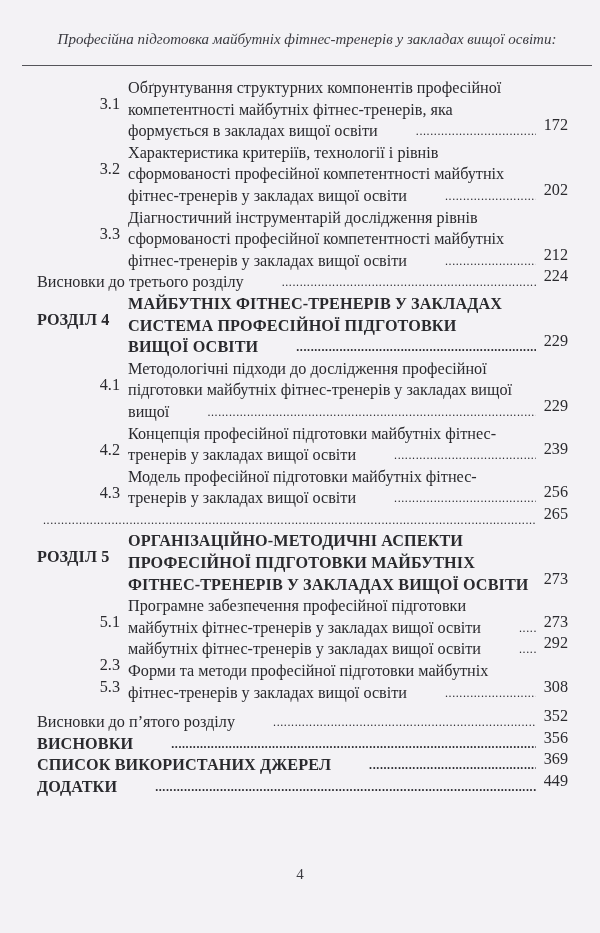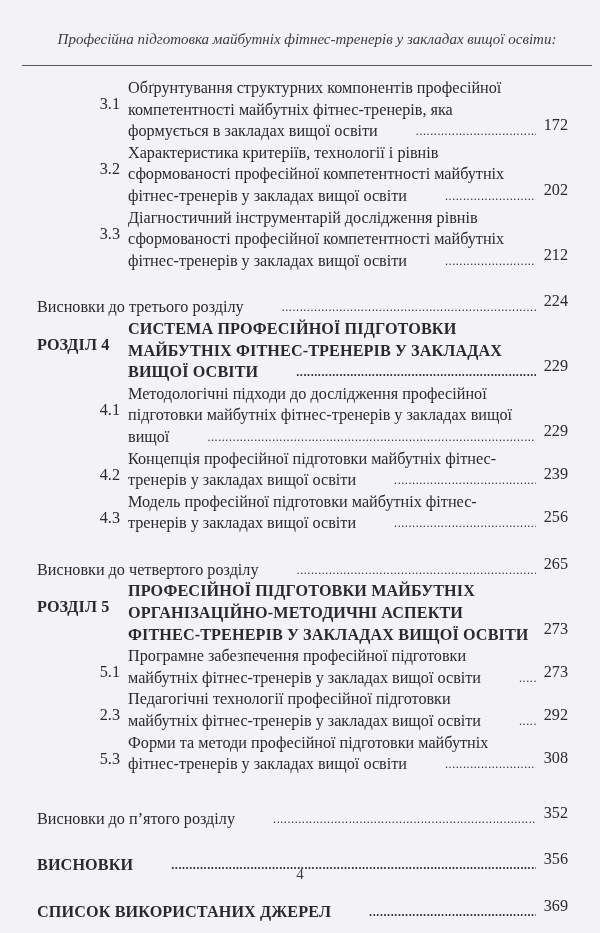--- a/index.html
+++ b/index.html
@@ -18,21 +18,21 @@
   .header-rule {
     position: absolute; left: 22px; top: 65px; width: 570px; height: 0;
     border-top: 1.2px solid #55555a;
   }
   .toc { position: absolute; left: 0; top: 78px; width: 600px; }
   .entry { position: relative; font-size: 16.2px; line-height: 21.6px; }
   .num { position: absolute; top: 16px; text-align: right; }
   .sub .num { left: 84px; width: 36px; }
   .chap .num { left: 37px; width: 80px; text-align: left; }
   .lines { margin-left: 128px; width: 412px; }
-  .top .lines { margin-left: 37px; width: 503px; margin-top: 25px; }
+  .top .lines { margin-left: 37px; width: 503px; }
   .line { display: block; white-space: nowrap; overflow: hidden; }
   .last { display: flex; align-items: flex-end; gap: 32px; }
   .last .txt { flex: 0 0 auto; white-space: nowrap; }
   .last .dots {
     flex: 1 1 auto; overflow: hidden; white-space: nowrap; margin: 0 4px 0 6px;
     letter-spacing: 0.6px; font-size: 12px;
   }
   .page {
     position: absolute; right: 32px; bottom: 6px; width: 40px; text-align: right;
   }
@@ -98,22 +98,22 @@
           <span class="txt">Висновки до третього розділу</span>
           <span class="dots">....................................................................................................................................................</span>
         </span>
     </div>
     <span class="page">224</span>
   </div>
 
   <div class="entry chap">
     <span class="num upper">РОЗДІЛ 4</span>
     <div class="lines upper">
+      <span class="line">МАЙБУТНІХ ФІТНЕС-ТРЕНЕРІВ У ЗАКЛАДАХ</span>
       <span class="line">СИСТЕМА ПРОФЕСІЙНОЇ ПІДГОТОВКИ</span>
-      <span class="line">МАЙБУТНІХ ФІТНЕС-ТРЕНЕРІВ У ЗАКЛАДАХ</span>
       <span class="line last">
           <span class="txt">ВИЩОЇ ОСВІТИ</span>
           <span class="dots">....................................................................................................................................................</span>
         </span>
     </div>
     <span class="page">229</span>
   </div>
 
   <div class="entry sub">
     <span class="num">4.1</span>
@@ -148,32 +148,31 @@
           <span class="txt">тренерів у закладах вищої освіти</span>
           <span class="dots">....................................................................................................................................................</span>
         </span>
     </div>
     <span class="page">256</span>
   </div>
 
   <div class="entry top">
     <div class="lines">
       <span class="line last">
-          <span class="txt">Висновки до четвертого розділу</span>
           <span class="dots">....................................................................................................................................................</span>
         </span>
     </div>
     <span class="page">265</span>
   </div>
 
   <div class="entry chap">
     <span class="num upper">РОЗДІЛ 5</span>
     <div class="lines upper">
+      <span class="line">ОРГАНІЗАЦІЙНО-МЕТОДИЧНІ АСПЕКТИ</span>
       <span class="line">ПРОФЕСІЙНОЇ ПІДГОТОВКИ МАЙБУТНІХ</span>
-      <span class="line">ОРГАНІЗАЦІЙНО-МЕТОДИЧНІ АСПЕКТИ</span>
       <span class="line last">
           <span class="txt">ФІТНЕС-ТРЕНЕРІВ У ЗАКЛАДАХ ВИЩОЇ ОСВІТИ</span>
           <span class="dots">....................................................................................................................................................</span>
         </span>
     </div>
     <span class="page">273</span>
   </div>
 
   <div class="entry sub">
     <span class="num">5.1</span>
@@ -183,21 +182,20 @@
           <span class="txt">майбутніх фітнес-тренерів у закладах вищої освіти</span>
           <span class="dots">....................................................................................................................................................</span>
         </span>
     </div>
     <span class="page">273</span>
   </div>
 
   <div class="entry sub">
     <span class="num">2.3</span>
     <div class="lines">
-      <span class="line">Педагогічні технології професійної підготовки</span>
       <span class="line last">
           <span class="txt">майбутніх фітнес-тренерів у закладах вищої освіти</span>
           <span class="dots">....................................................................................................................................................</span>
         </span>
     </div>
     <span class="page">292</span>
   </div>
 
   <div class="entry sub">
     <span class="num">5.3</span>

